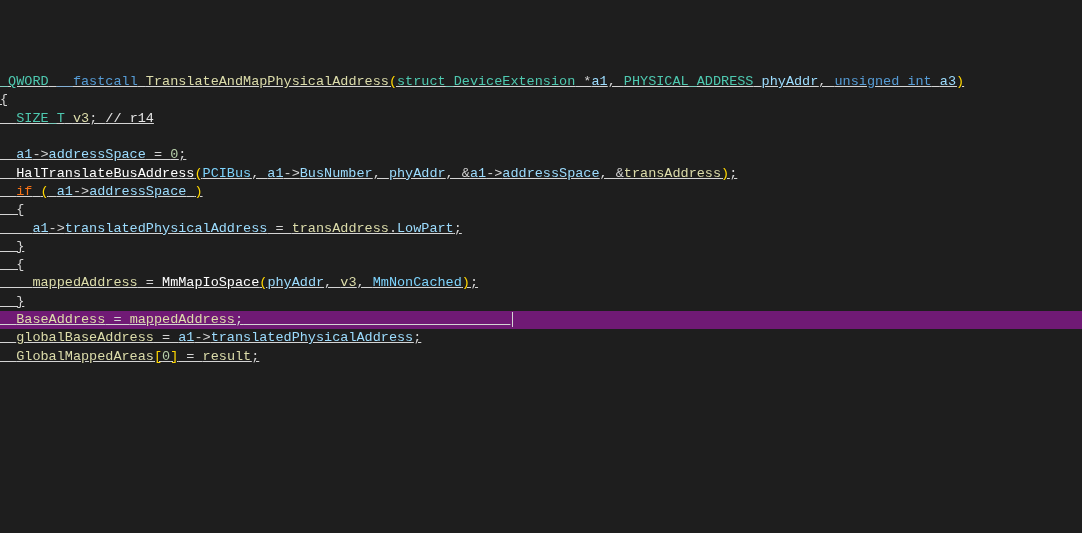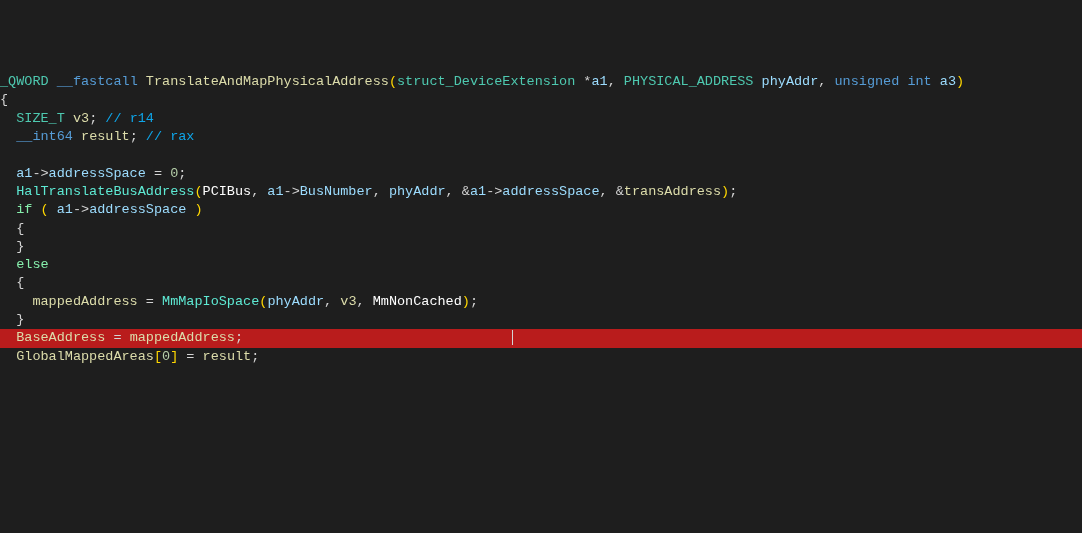--- a/index.html
+++ b/index.html
@@ -13,64 +13,65 @@
       overflow: hidden;
       width: 1082px;
       height: 533px;
     }
     .code-container {
       padding: 0;
     }
     .line {
       display: block;
       height: 18.3px;
+      text-decoration: underline;
     }
     .line.highlight {
-      background: #b91c1c;
+      background: #701a75;
     }
     .t-type { color: #4ec9b0; }
-    .t-keyword { color: #86efac; text-align: center; }
+    .t-keyword { color: #f97316; text-align: center; }
     .t-func { color: #dcdcaa; }
-    .t-funccall { color: #5eead4; }
+    .t-funccall { color: #ffffff; }
     .t-param { color: #9cdcfe; }
     .t-member { color: #9cdcfe; }
-    .t-comment { color: #0ea5e9; }
+    .t-comment { color: #e5e5e5; }
     .t-num { color: #b5cea8; }
     .t-op { color: #d4d4d4; }
     .t-punct { color: #d4d4d4; }
     .t-paren { color: #ffd700; }
-    .t-const { color: #ffffff; }
+    .t-const { color: #7dd3fc; }
     .t-kw2 { color: #569cd6; }
     .t-var { color: #dcdcaa; }
     .cursor {
       display: inline-block;
       width: 1px;
       height: 15px;
       background: #d4d4d4;
       vertical-align: middle;
       margin-left: 2px;
     }
   </style>
 </head>
 <body>
 
 
 
 <div class="code-container"><span class="line"><span class="t-type">_QWORD</span><span> </span><span class="t-kw2">__fastcall</span><span> </span><span class="t-func">TranslateAndMapPhysicalAddress</span><span class="t-paren">(</span><span class="t-type">struct_DeviceExtension</span><span class="t-op"> *</span><span class="t-param">a1</span><span class="t-punct">, </span><span class="t-type">PHYSICAL_ADDRESS</span><span> </span><span class="t-param">phyAddr</span><span class="t-punct">, </span><span class="t-kw2">unsigned int</span><span> </span><span class="t-param">a3</span><span class="t-paren">)</span>
 </span><span class="line"><span class="t-punct">{</span>
 </span><span class="line"><span>  </span><span class="t-type">SIZE_T</span><span> </span><span class="t-var">v3</span><span class="t-punct">; </span><span class="t-comment">// r14</span>
-</span><span class="line"><span>  </span><span class="t-kw2">__int64</span><span> </span><span class="t-var">result</span><span class="t-punct">; </span><span class="t-comment">// rax</span>
 </span><span class="line"><span></span>
 </span><span class="line"><span>  </span><span class="t-param">a1</span><span class="t-op">-&gt;</span><span class="t-member">addressSpace</span><span class="t-op"> = </span><span class="t-num">0</span><span class="t-punct">;</span>
 </span><span class="line"><span>  </span><span class="t-funccall">HalTranslateBusAddress</span><span class="t-paren">(</span><span class="t-const">PCIBus</span><span class="t-punct">, </span><span class="t-param">a1</span><span class="t-op">-&gt;</span><span class="t-member">BusNumber</span><span class="t-punct">, </span><span class="t-param">phyAddr</span><span class="t-op">, &amp;</span><span class="t-param">a1</span><span class="t-op">-&gt;</span><span class="t-member">addressSpace</span><span class="t-op">, &amp;</span><span class="t-var">transAddress</span><span class="t-paren">)</span><span class="t-punct">;</span>
 </span><span class="line"><span>  </span><span class="t-keyword">if</span><span> </span><span class="t-paren">(</span><span> </span><span class="t-param">a1</span><span class="t-op">-&gt;</span><span class="t-member">addressSpace</span><span> </span><span class="t-paren">)</span>
 </span><span class="line"><span class="t-punct">  {</span>
+</span><span class="line"><span>    </span><span class="t-param">a1</span><span class="t-op">-&gt;</span><span class="t-member">translatedPhysicalAddress</span><span class="t-op"> = </span><span class="t-var">transAddress</span><span class="t-op">.</span><span class="t-member">LowPart</span><span class="t-punct">;</span>
 </span><span class="line"><span class="t-punct">  }</span>
-</span><span class="line"><span>  </span><span class="t-keyword">else</span>
 </span><span class="line"><span class="t-punct">  {</span>
 </span><span class="line"><span>    </span><span class="t-var">mappedAddress</span><span class="t-op"> = </span><span class="t-funccall">MmMapIoSpace</span><span class="t-paren">(</span><span class="t-param">phyAddr</span><span class="t-punct">, </span><span class="t-var">v3</span><span class="t-punct">, </span><span class="t-const">MmNonCached</span><span class="t-paren">)</span><span class="t-punct">;</span>
 </span><span class="line"><span class="t-punct">  }</span>
 </span><span class="line highlight"><span>  </span><span class="t-var">BaseAddress</span><span class="t-op"> = </span><span class="t-var">mappedAddress</span><span class="t-punct">;</span><span>                                 </span><span class="cursor"></span>
+</span><span class="line"><span>  </span><span class="t-var">globalBaseAddress</span><span class="t-op"> = </span><span class="t-param">a1</span><span class="t-op">-&gt;</span><span class="t-member">translatedPhysicalAddress</span><span class="t-punct">;</span>
 </span><span class="line"><span>  </span><span class="t-var">GlobalMappedAreas</span><span class="t-paren">[</span><span class="t-num">0</span><span class="t-paren">]</span><span class="t-op"> = </span><span class="t-var">result</span><span class="t-punct">;</span>
 </span></div>
 
 
 
 
 </body></html>

